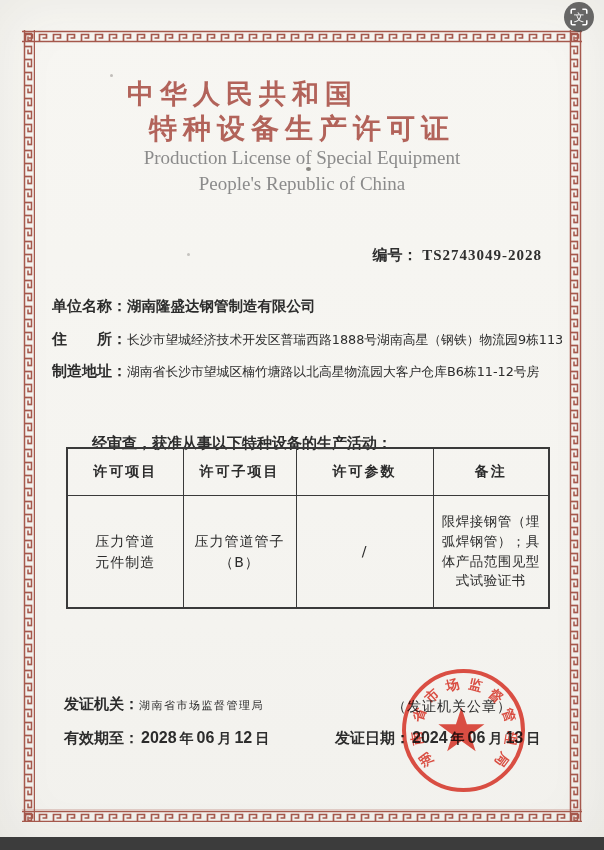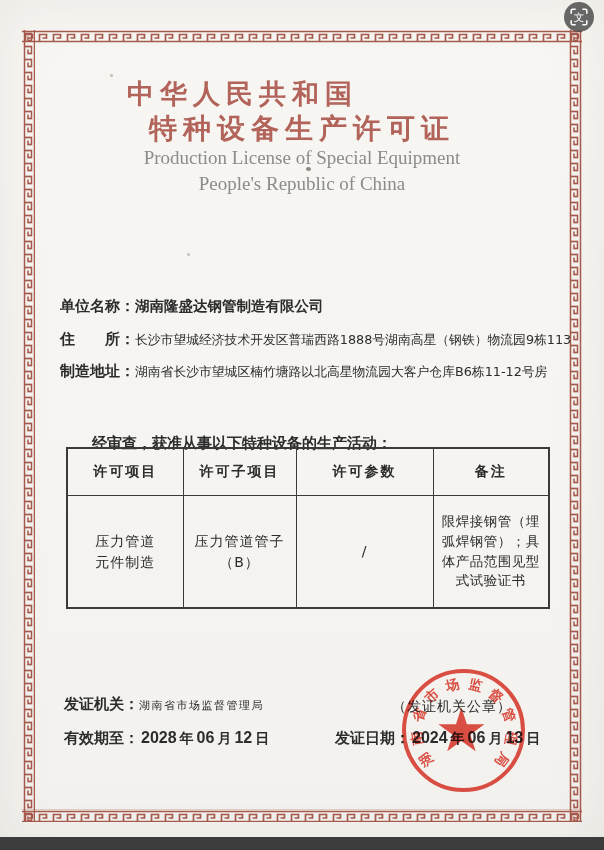--- a/index.html
+++ b/index.html
@@ -24,21 +24,21 @@
     font-size:28px;font-weight:bold;letter-spacing:6px;}
   .title-en{position:absolute;left:0;width:604px;text-align:center;
     font-family:"Liberation Serif",serif;font-size:19px;color:#8b8b8b;}
   .title-en.l1{top:147px;}
   .title-en.l2{top:173px;}
   
   .license-line{position:absolute;top:246px;right:62px;font-size:15px;color:#2f2f2f;}
   .license-line .lbl{font-weight:bold;}
   .license-line .num{font-family:"Liberation Serif",serif;font-weight:bold;letter-spacing:1px;}
   
-  .info-row{position:absolute;left:60px;white-space:nowrap;color:#2c2c2c;}
+  .info-row{position:absolute;left:52px;white-space:nowrap;color:#2c2c2c;}
   .info-row .label{font-size:15px;font-weight:bold;}
   .row1{top:296px;} .row2{top:329px;} .row3{top:361px;}
   .val-lg{font-size:14.5px;font-weight:bold;}
   .val-sm{font-size:12.8px;}
   .approval{position:absolute;left:92px;top:406px;font-size:15px;font-weight:bold;color:#2c2c2c;margin-top:28px;}
   
   .cert-table{position:absolute;left:66px;top:447px;border-collapse:collapse;table-layout:fixed;
     width:482px;color:#2c2c2c;}
   .cert-table td,.cert-table th{border:1px solid #3a3a3a;vertical-align:middle;}
   .cert-table{border:2px solid #3a3a3a;}
@@ -85,20 +85,24 @@
     <rect x="0" y="779" width="560" height="13" fill="url(#gkh)"></rect>
     <rect x="0" y="0" width="13" height="792" fill="url(#gkv)"></rect>
     <rect x="547" y="0" width="13" height="792" fill="url(#gkv)"></rect>
   </svg>
 
   <div class="title-zh1" id="t1" style="color: rgb(178, 99, 90);">中华人民共和国</div>
   <div class="title-zh2" id="t2" style="color: rgb(178, 99, 90);">特种设备生产许可证</div>
   <div class="title-en l1">Production License of Special Equipment</div>
   <div class="title-en l2">People's Republic of China</div>
 
+  <div class="license-line">
+    <span class="lbl">编号：</span>
+    <span class="num">TS2743049-2028</span>
+  </div>
 
   <div class="info-row row1">
     <span class="label">单位名称：</span><span class="val-lg">湖南隆盛达钢管制造有限公司</span>
   </div>
   <div class="info-row row2">
     <span class="label">住　　所：</span><span class="val-sm">长沙市望城经济技术开发区普瑞西路1888号湖南高星（钢铁）物流园9栋113</span>
   </div>
   <div class="info-row row3">
     <span class="label">制造地址：</span><span class="val-sm">湖南省长沙市望城区楠竹塘路以北高星物流园大客户仓库B6栋11-12号房</span>
   </div>

